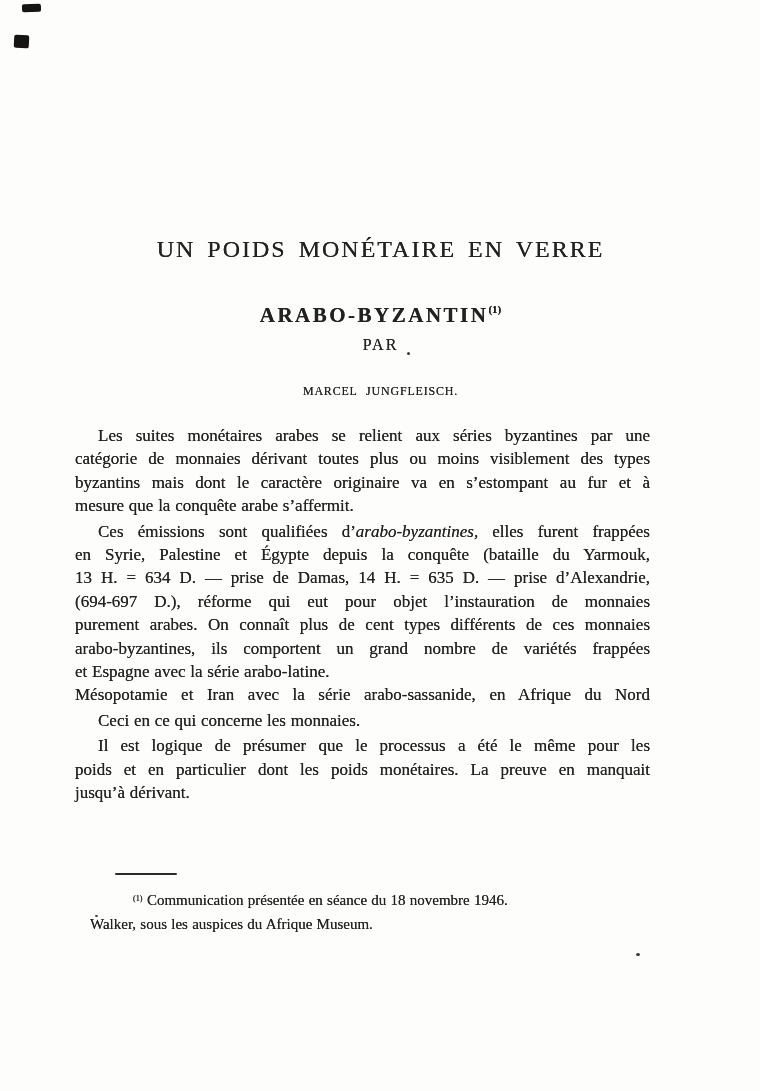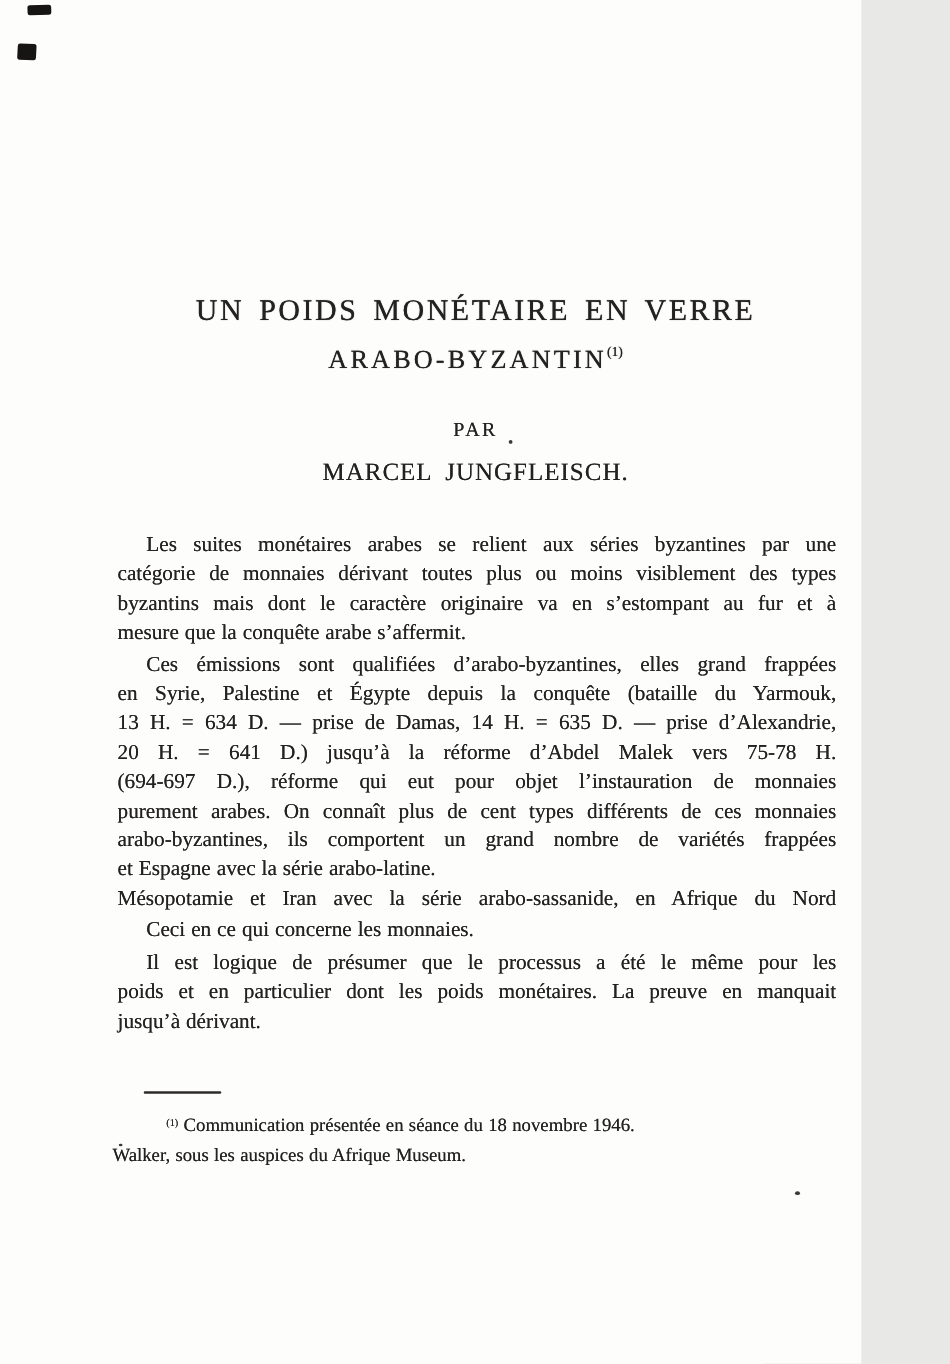--- a/index.html
+++ b/index.html
@@ -1,47 +1,47 @@
 <!DOCTYPE html>
 <html><head>
 <meta charset="utf-8">
 <style>
   html,body{margin:0;padding:0;background:#e8e8e6;}
   .page{
     position:relative;
-    width:689px;height:1091px;
+    width:760px;height:1091px;
     background:#fdfdfc;
     font-family:"Liberation Serif","DejaVu Serif",serif;
     color:#232220;
     overflow:hidden;
     text-shadow:0 0 0.4px rgba(35,34,32,0.85);
   }
   
   .ink-mark{position:absolute;background:#161514;}
   .mark-top{left:22px;top:4px;width:19px;height:8px;border-radius:2px;transform:rotate(-2deg);}
   .mark-left{left:14px;top:35px;width:15px;height:13px;border-radius:2px;transform:rotate(3deg);}
   .speck{position:absolute;background:#3a3836;border-radius:50%;}
   .speck-par{left:407px;top:352px;width:3px;height:3px;}
   .speck-foot{left:636px;top:953px;width:4px;height:3px;}
   .speck-left{left:95px;top:915px;width:3px;height:2px;}
 
   .hblock{position:absolute;left:93px;width:575px;text-align:center;margin:0;}
   .title1{top:236px;font-size:24px;font-weight:normal;letter-spacing:2px;word-spacing:4px;text-shadow:0 0 0.6px rgba(35,34,32,0.95);}
-  .title2{top:275px;font-size:21px;font-weight:normal;letter-spacing:2.5px;word-spacing:2px;text-shadow:0 0 0.6px rgba(35,34,32,0.95);}
+  .title2{top:303px;font-size:21px;font-weight:bold;letter-spacing:2.5px;word-spacing:2px;text-shadow:0 0 0.6px rgba(35,34,32,0.95);}
   .title2 sup{font-size:11px;letter-spacing:0;vertical-align:9px;}
   .byline{top:336px;font-size:16px;letter-spacing:2px;}
-  .author{top:367px;font-size:20px;letter-spacing:0.8px;word-spacing:5px;}
+  .author{top:384px;font-size:12px;letter-spacing:0.8px;word-spacing:5px;}
 
-  .body-text{position:absolute;left:94px;top:424px;width:575px;font-size:17px;line-height:23.4px;}
+  .body-text{position:absolute;left:75px;top:424px;width:575px;font-size:17px;line-height:23.4px;}
   .para{margin:0;}
   .para + .para{margin-top:2px;}
   .line{display:block;text-align:justify;text-align-last:justify;word-spacing:0.5px;}
   .line.short{text-align-last:left;}
   .line.indent{padding-left:23px;}
-  .it{margin-top:26px;}
+  .it{font-style:italic;margin-top:26px;}
   sup.note{font-size:0.55em;vertical-align:0.5em;letter-spacing:0;}
 
   .foot-rule{position:absolute;left:115px;top:873px;width:62px;height:2px;background:#2c2b29;border-radius:1px;}
   .footnotes{position:absolute;left:90px;top:888px;width:578px;font-size:15px;line-height:22px;}
   .footnotes .line.indent{padding-left:43px;}
 </style>
 </head>
 <body>
 
 <div class="page">
@@ -63,24 +63,23 @@
   <main class="body-text">
 
     <p class="para">
       <span class="line indent">Les suites monétaires arabes se relient aux séries byzantines par une</span>
       <span class="line">catégorie de monnaies dérivant toutes plus ou moins visiblement des types</span>
       <span class="line">byzantins mais dont le caractère originaire va en s’estompant au fur et à</span>
       <span class="line short">mesure que la conquête arabe s’affermit.</span>
     </p>
 
     <p class="para">
-      <span class="line indent"><span>Ces émissions sont qualifiées d’</span><span class="it">arabo-byzantines,</span><span> elles grand frappées</span></span>
+      <span class="line indent"><span>Ces émissions sont qualifiées d’</span><span class="it">arabo-byzantines,</span><span> elles furent frappées</span></span>
       <span class="line">en Syrie, Palestine et Égypte depuis la conquête (bataille du Yarmouk,</span>
       <span class="line">13 H. = 634 D. — prise de Damas, 14 H. = 635 D. — prise d’Alexandrie,</span>
-      <span class="line">20 H. = 641 D.) jusqu’à la réforme d’Abdel Malek vers 75-78 H.</span>
       <span class="line">(694-697 D.), réforme qui eut pour objet l’instauration de monnaies</span>
       <span class="line">purement arabes. On connaît plus de cent types différents de ces monnaies</span>
       <span class="line">arabo-byzantines, ils comportent un grand nombre de variétés frappées</span>
       <span class="line short">et Espagne avec la série arabo-latine.</span>
       <span class="line">Mésopotamie et Iran avec la série arabo-sassanide, en Afrique du Nord</span>
     </p>
 
     <p class="para">
       <span class="line short indent">Ceci en ce qui concerne les monnaies.</span>
     </p>

